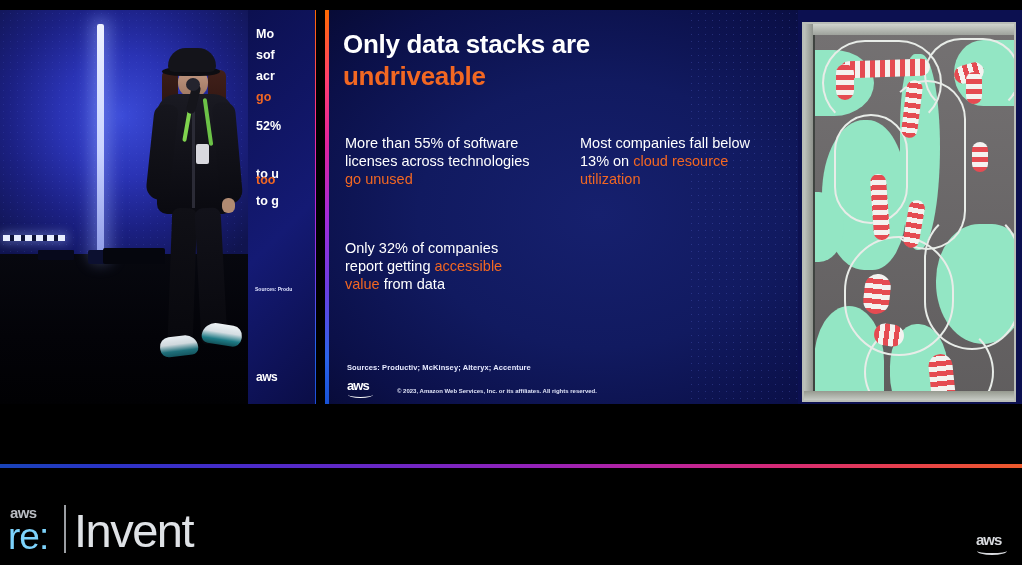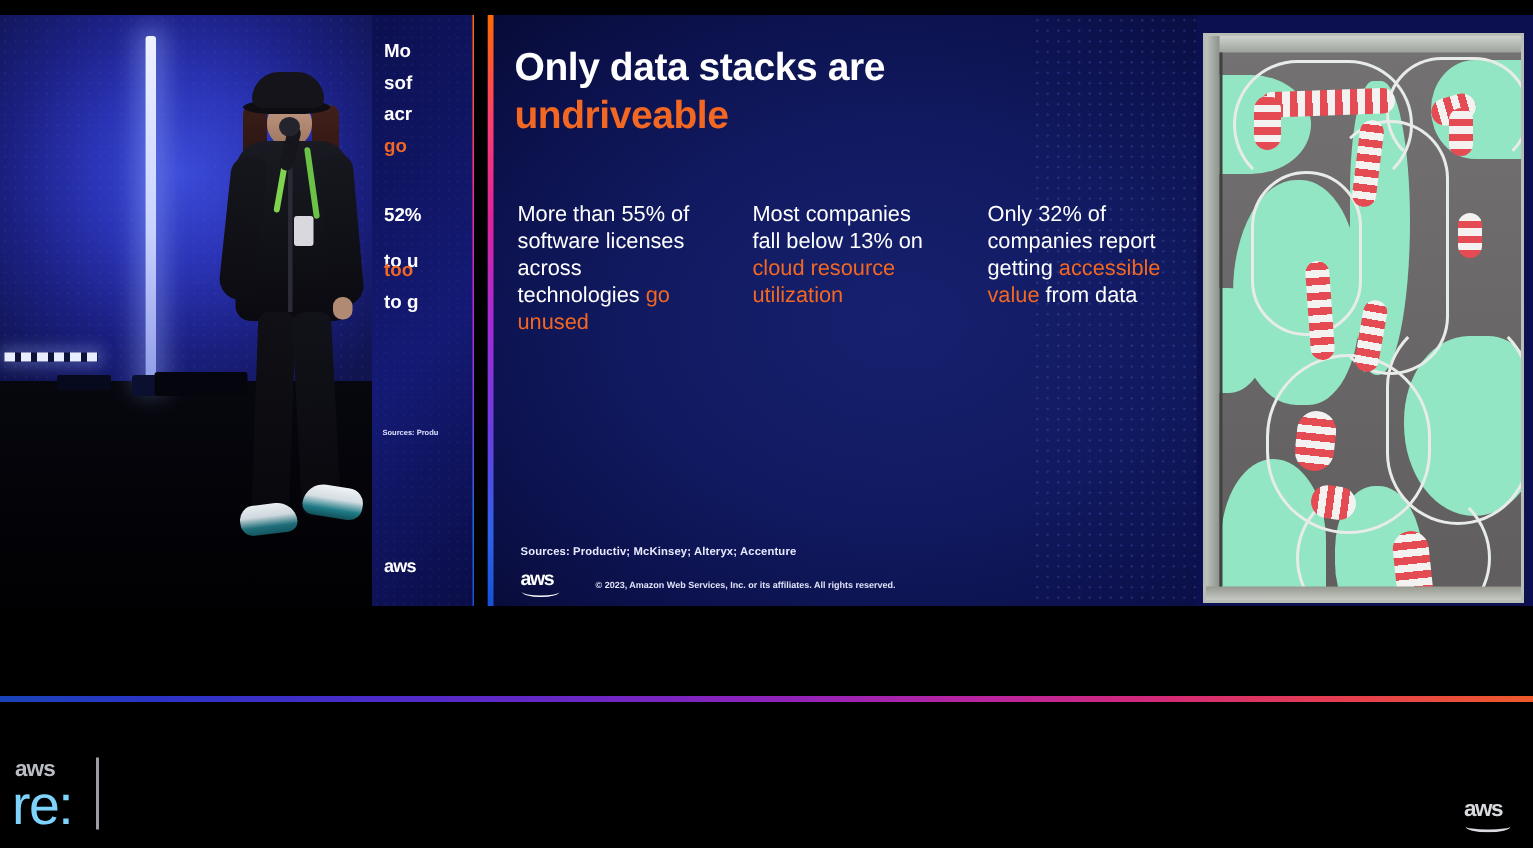--- a/index.html
+++ b/index.html
@@ -195,21 +195,21 @@
   }
   .slide-title{
     position:absolute; left:18px; top:18px; width:420px;
     font-size:26px; font-weight:bold; line-height:32px; color:#ffffff;
     letter-spacing:-.3px;
   }
   .slide-title .accent{ color:#f26722; display:block; }
 
   .cols{
     position:absolute; left:20px; top:124px; width:430px;
-    display:grid; grid-template-columns:1fr 1fr 1fr; gap:16px 40px;
+    display:grid; grid-template-columns:1fr 1fr; gap:16px 40px;
   }
   .stat{
     font-size:14.5px; line-height:18px; color:#ffffff; margin-bottom:35px;
     max-width:185px;
   }
   .stat em{ font-style:normal; color:#f26722; }
 
   .sources{
     position:absolute; left:22px; bottom:32px;
     font-size:7.5px; font-weight:bold; color:#e7eaff; letter-spacing:.1px;
@@ -383,21 +383,21 @@
         <div class="p-leg-r"></div>
         <div class="p-shoe-l"></div>
         <div class="p-shoe-r"></div>
       </div>
 
       <div class="mini-slide">
         <div class="mini-txt" style="top:16px">Mo</div>
         <div class="mini-txt" style="top:37px">sof</div>
         <div class="mini-txt" style="top:58px">acr</div>
         <div class="mini-txt or" style="top:79px">go</div>
-        <div class="mini-txt" style="top:125px">52%</div>
+        <div class="mini-txt" style="top:108px">52%</div>
         <div class="mini-txt" style="top:156px">to u</div>
         <div class="mini-txt or" style="top:162px">too</div>
         <div class="mini-txt" style="top:183px">to g</div>
         <div class="mini-small" style="top:276px">Sources: Produ</div>
         <div class="mini-aws">aws</div>
         <div class="mini-grad"></div>
       </div>
       <div class="cam-blackbar"></div>
     </div>
 
@@ -466,20 +466,21 @@
   </div>
 
   <div class="divider"></div>
 
   <div class="reinvent">
     <div class="ri-aws">
       <div class="aws-word">aws</div>
       <div class="re">re:</div>
     </div>
     <div class="ri-sep"></div>
+    <div class="ri-word">Invent</div>
   </div>
 
   <div class="corner-aws">
     <div class="w">aws</div>
     <div class="smile"></div>
   </div>
 
 </div>
 
 </body></html>

